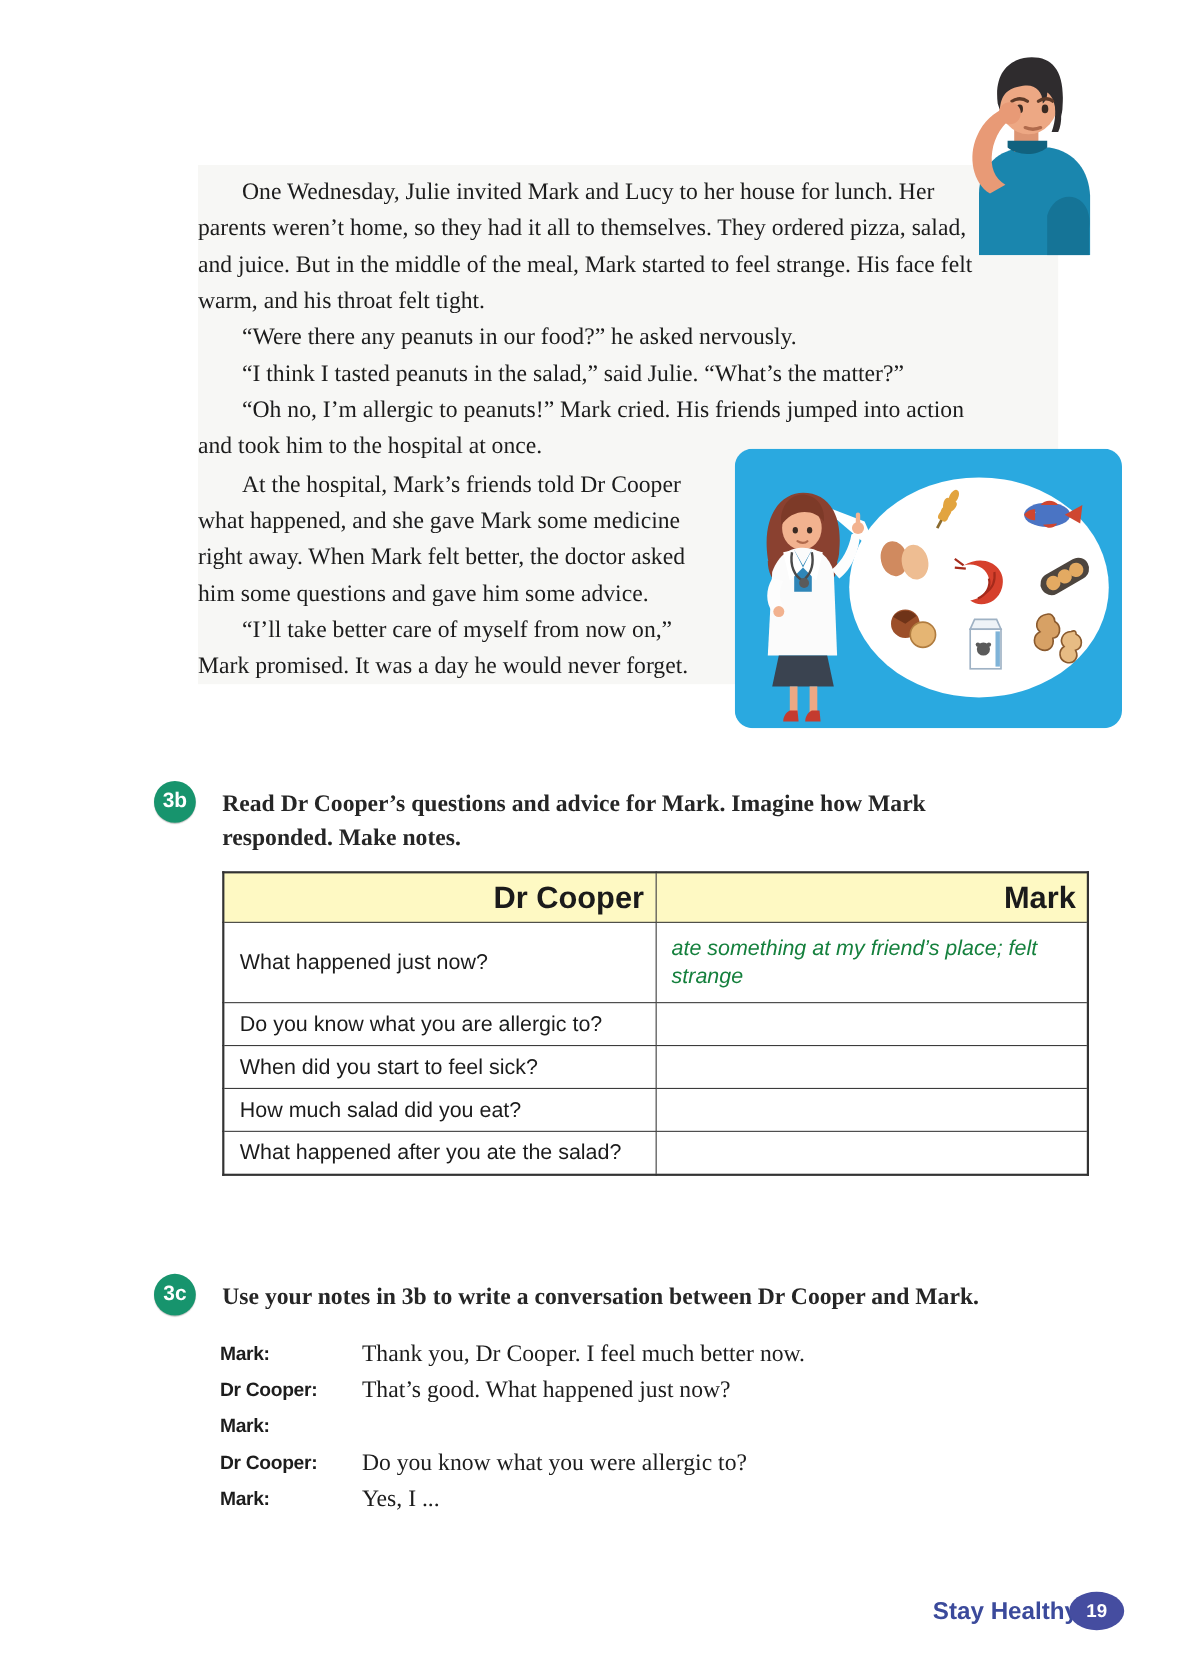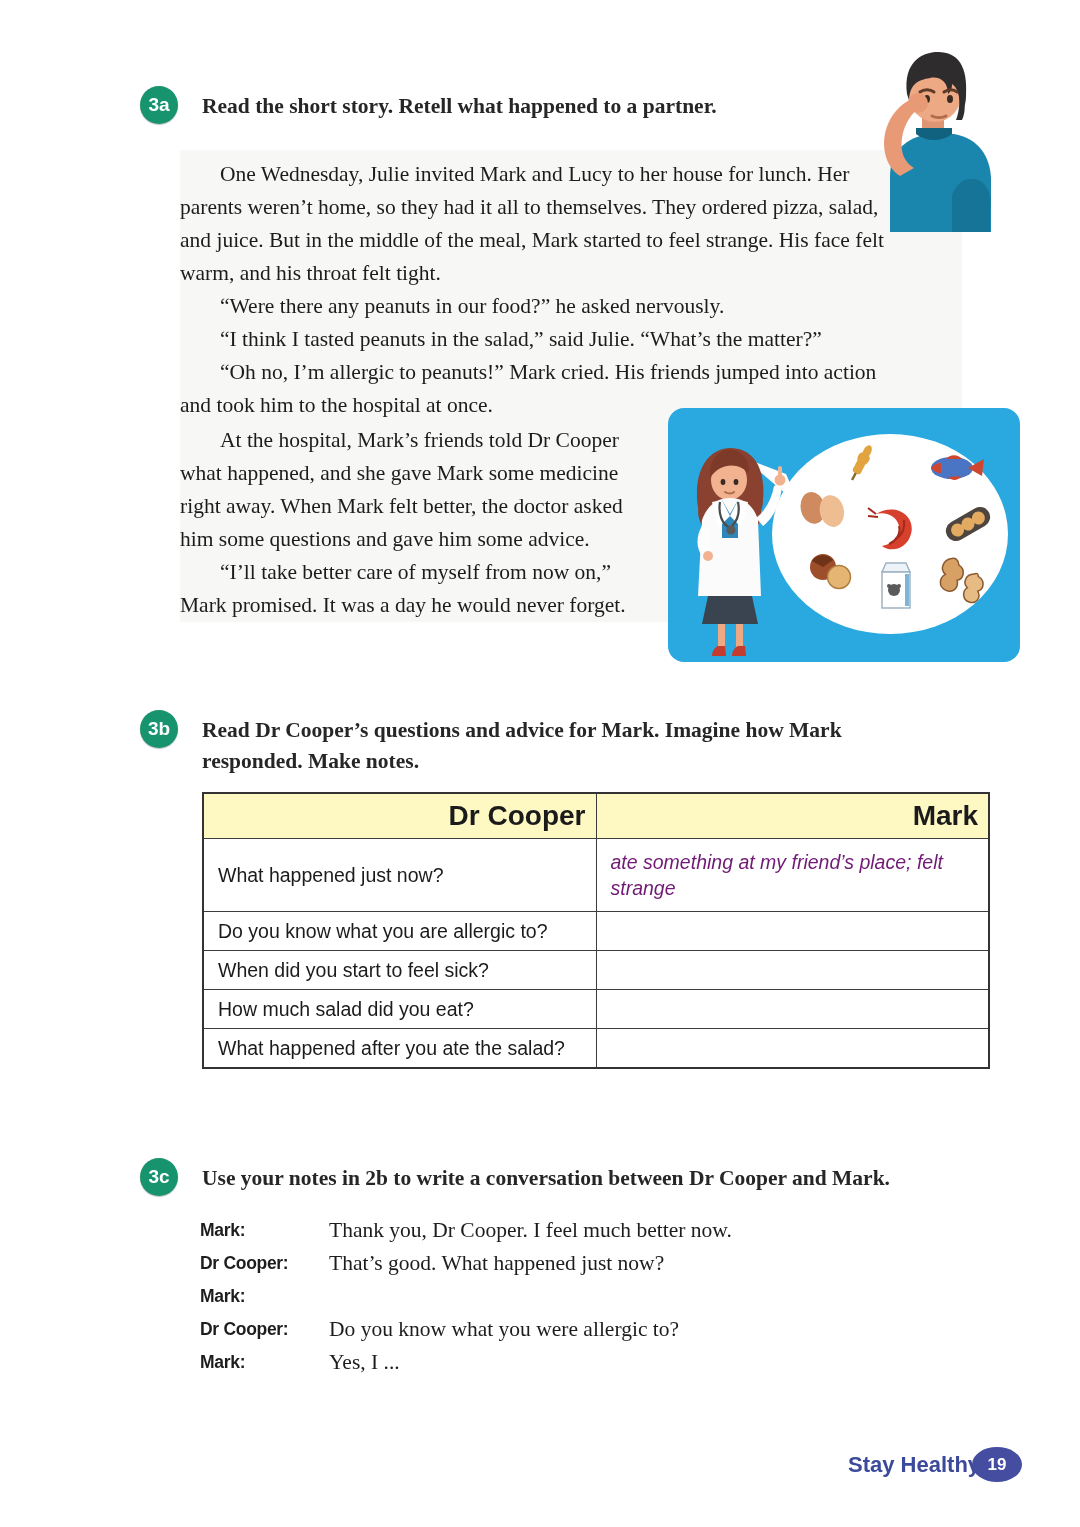--- a/index.html
+++ b/index.html
@@ -54,21 +54,21 @@
   .notes-table th{
     background:#fef9c3;border:1.6px solid #3c3c3c;
     height:40px;font-size:28px;font-weight:bold;text-align:right;
     padding:2px 10px;
   }
   .notes-table td{
     border:1.6px solid #3c3c3c;
     padding:6px 14px;vertical-align:middle;line-height:26px;
   }
   .notes-table td.q{width:412px;}
-  .notes-table td.a{font-style:italic;color:#701a75;}
+  .notes-table td.a{font-style:italic;color:#15803d;}
   .notes-table tr.tall td{height:60px;}
   
   .dialogue{position:absolute;left:200px;top:1214px;width:812px;}
   .dline{display:flex;gap:17px;}
   .speaker{
     flex:0 0 112px;
     font-family:"Liberation Sans","DejaVu Sans",sans-serif;
     font-weight:bold;font-size:17.5px;line-height:33px;color:#1d1d1d;
     letter-spacing:-0.3px;
   }
@@ -85,24 +85,20 @@
     font-family:"Liberation Sans","DejaVu Sans",sans-serif;
     font-weight:bold;font-size:17px;
     display:flex;align-items:center;justify-content:center;
   }
 </style>
 </head>
 <body>
 
 <div class="page">
 
-  <div class="section-head" style="left:140px;top:86px;width:880px;">
-    <div class="badge">3a</div>
-    <div class="section-title" style="width:760px;">Read the short story. Retell what happened to a partner.</div>
-  </div>
 
   <svg class="boy" viewBox="0 0 152 186">
     <path d="M34,186 L34,130 C34,104 54,88 78,88 L98,88 C122,92 134,110 135,132 L135,186 Z" fill="#1a86ae"></path>
     <path d="M96,186 L96,150 C100,136 112,130 122,134 C132,138 136,150 134,162 L134,186 Z" fill="#157497"></path>
     <rect x="66" y="66" width="22" height="26" fill="#dd9573"></rect>
     <path d="M60,88 C70,96 86,96 96,88 L96,82 L60,82 Z" fill="#11627f"></path>
     <ellipse cx="79" cy="46" rx="27" ry="30" fill="#eda884"></ellipse>
     <path d="M51,48 C47,16 66,6 82,6 C102,6 112,20 110,50 C110,60 106,66 104,68 C106,50 100,40 96,38 C96,44 94,46 92,48 C92,36 84,30 74,32 C62,34 54,38 53,54 Z" fill="#2f2c2e"></path>
     <path d="M104,44 C110,52 110,66 106,74 L100,74 C104,64 104,52 102,46 Z" fill="#2f2c2e"></path>
     <path d="M64,46 C68,43 74,43 78,46" stroke="#5d3a28" stroke-width="3" fill="none" stroke-linecap="round"></path>
@@ -239,21 +235,21 @@
     </tr>
     <tr>
       <td class="q">What happened after you ate the salad?</td>
       <td class="a"></td>
     </tr>
   </tbody>
     </table>
 
   <div class="section-head" style="left:140px;top:1158px;width:920px;">
     <div class="badge">3c</div>
-    <div class="section-title" style="width:840px;">Use your notes in 2b to write a conversation between Dr Cooper and Mark.</div>
+    <div class="section-title" style="width:840px;">Use your notes in 3b to write a conversation between Dr Cooper and Mark.</div>
   </div>
 
   <div class="dialogue">
     <div class="dline">
       <div class="speaker">Mark:</div>
       <div class="utterance">Thank you, Dr Cooper. I feel much better now.</div>
     </div>
     <div class="dline">
       <div class="speaker">Dr Cooper:</div>
       <div class="utterance">That’s good. What happened just now?</div>

